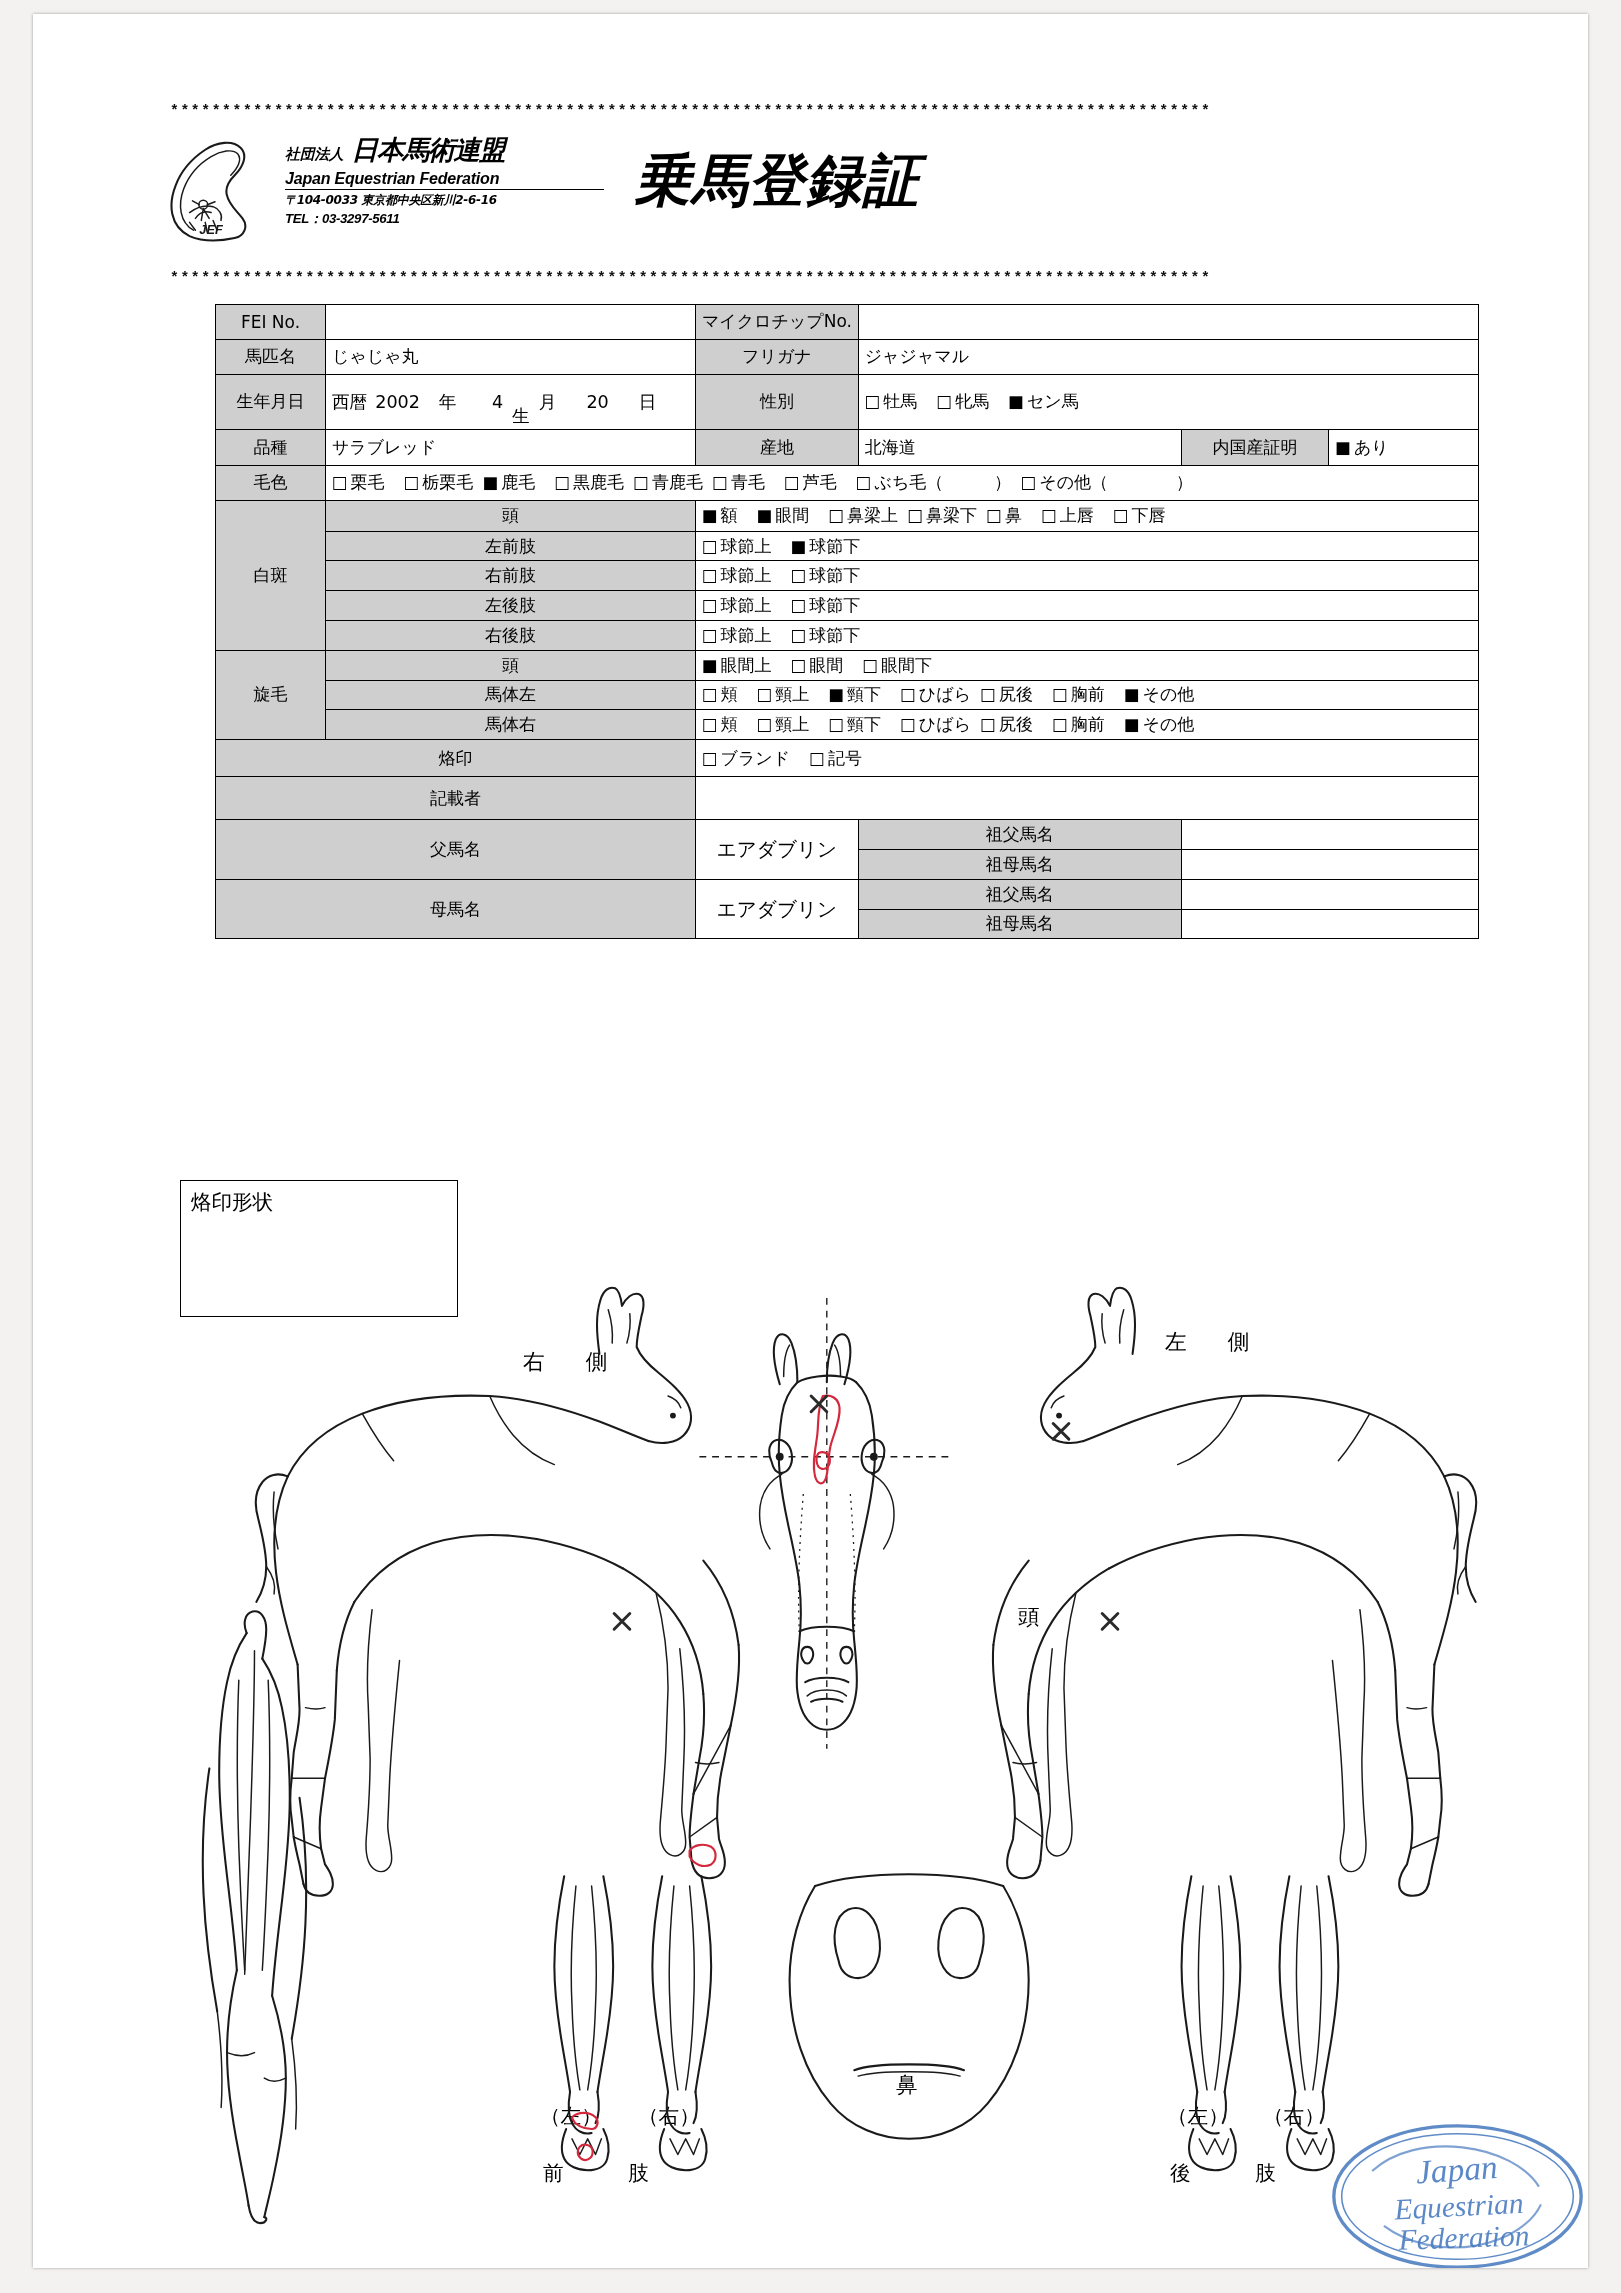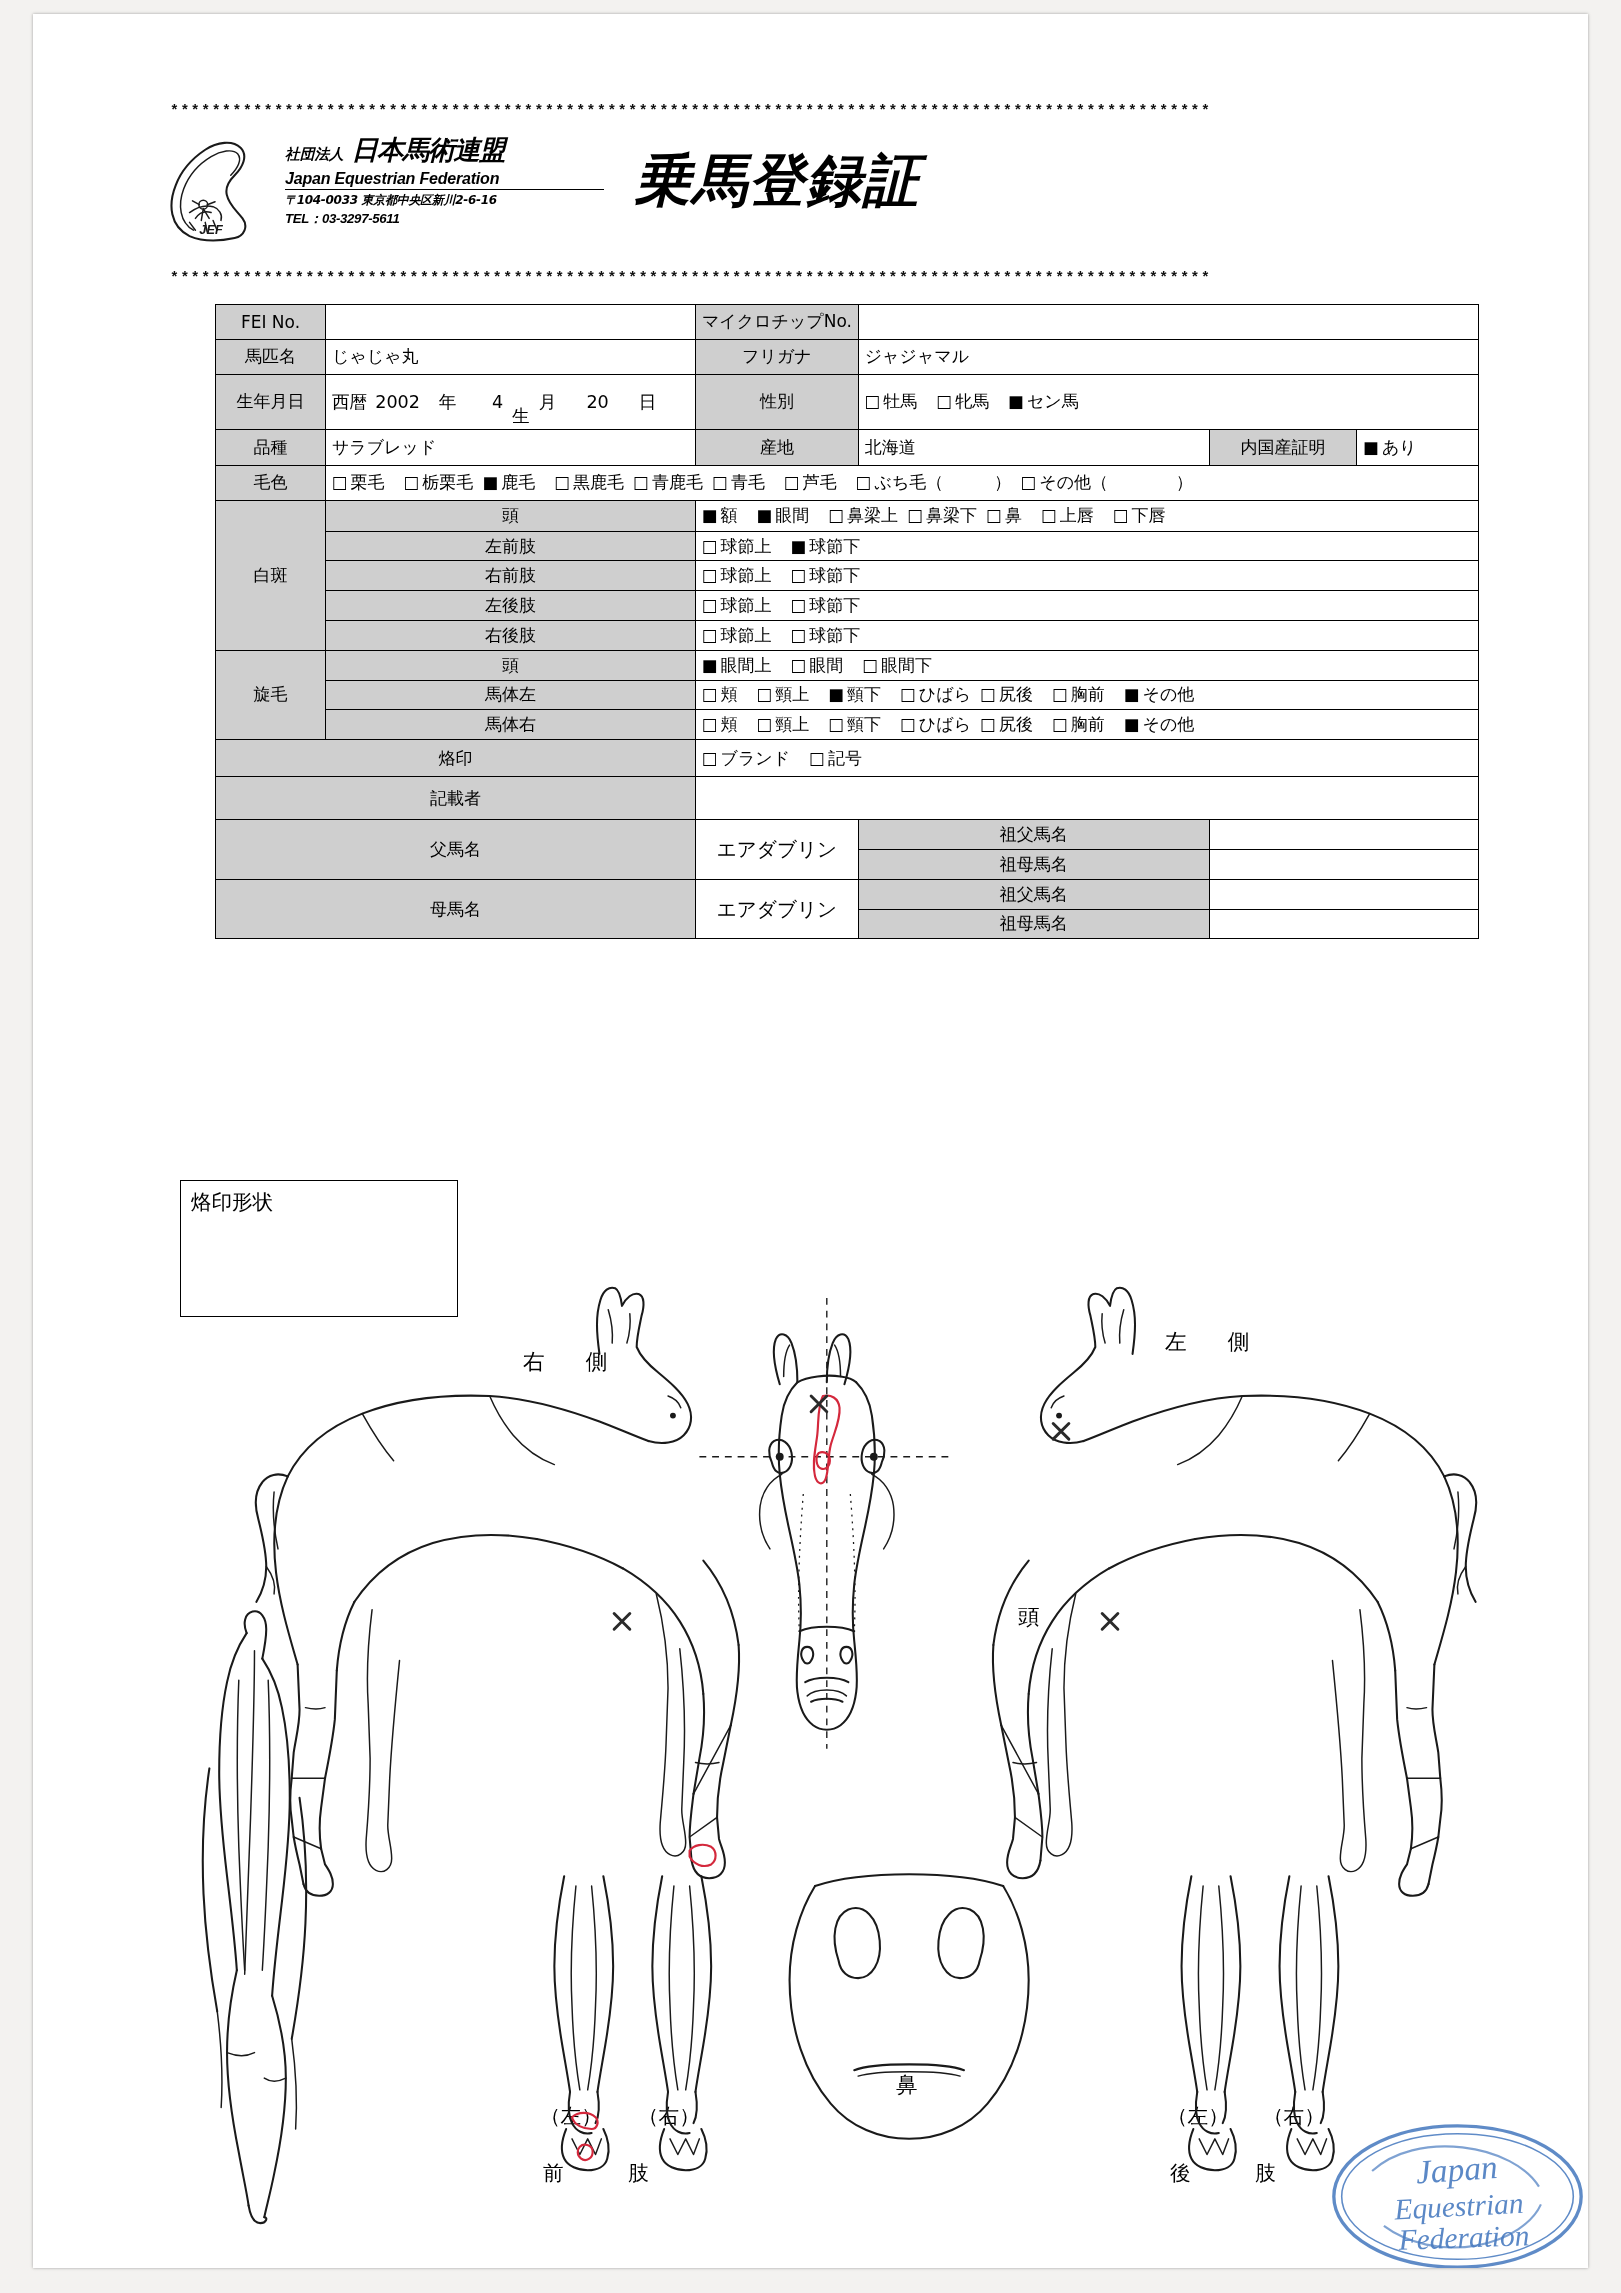--- a/index.html
+++ b/index.html
@@ -209,21 +209,21 @@
       <td colspan="2">
         <span class="opt"><i class="cb off"></i><span>牡馬</span></span>
         <span class="opt"><i class="cb off"></i><span>牝馬</span></span>
         <span class="opt"><i class="cb on"></i><span>セン馬</span></span>
       </td>
     </tr>
     <tr class="r30">
       <td class="hd">品種</td>
       <td>サラブレッド</td>
       <td class="hd">産地</td>
-      <td style="width:351px">北海道</td>
+      <td style="width:323px">北海道</td>
       <td style="padding:0">
         <table style="width:100%;border-collapse:collapse">
           <tbody>
                 <tr>
             <td class="hdc" style="border:0;border-right:1.6px solid #000;width:147px">内国産証明</td>
             <td style="border:0;white-space:nowrap;padding-left:6px"><i class="cb on"></i><span>あり</span></td>
           </tr>
         </tbody>
             </table>
       </td>

